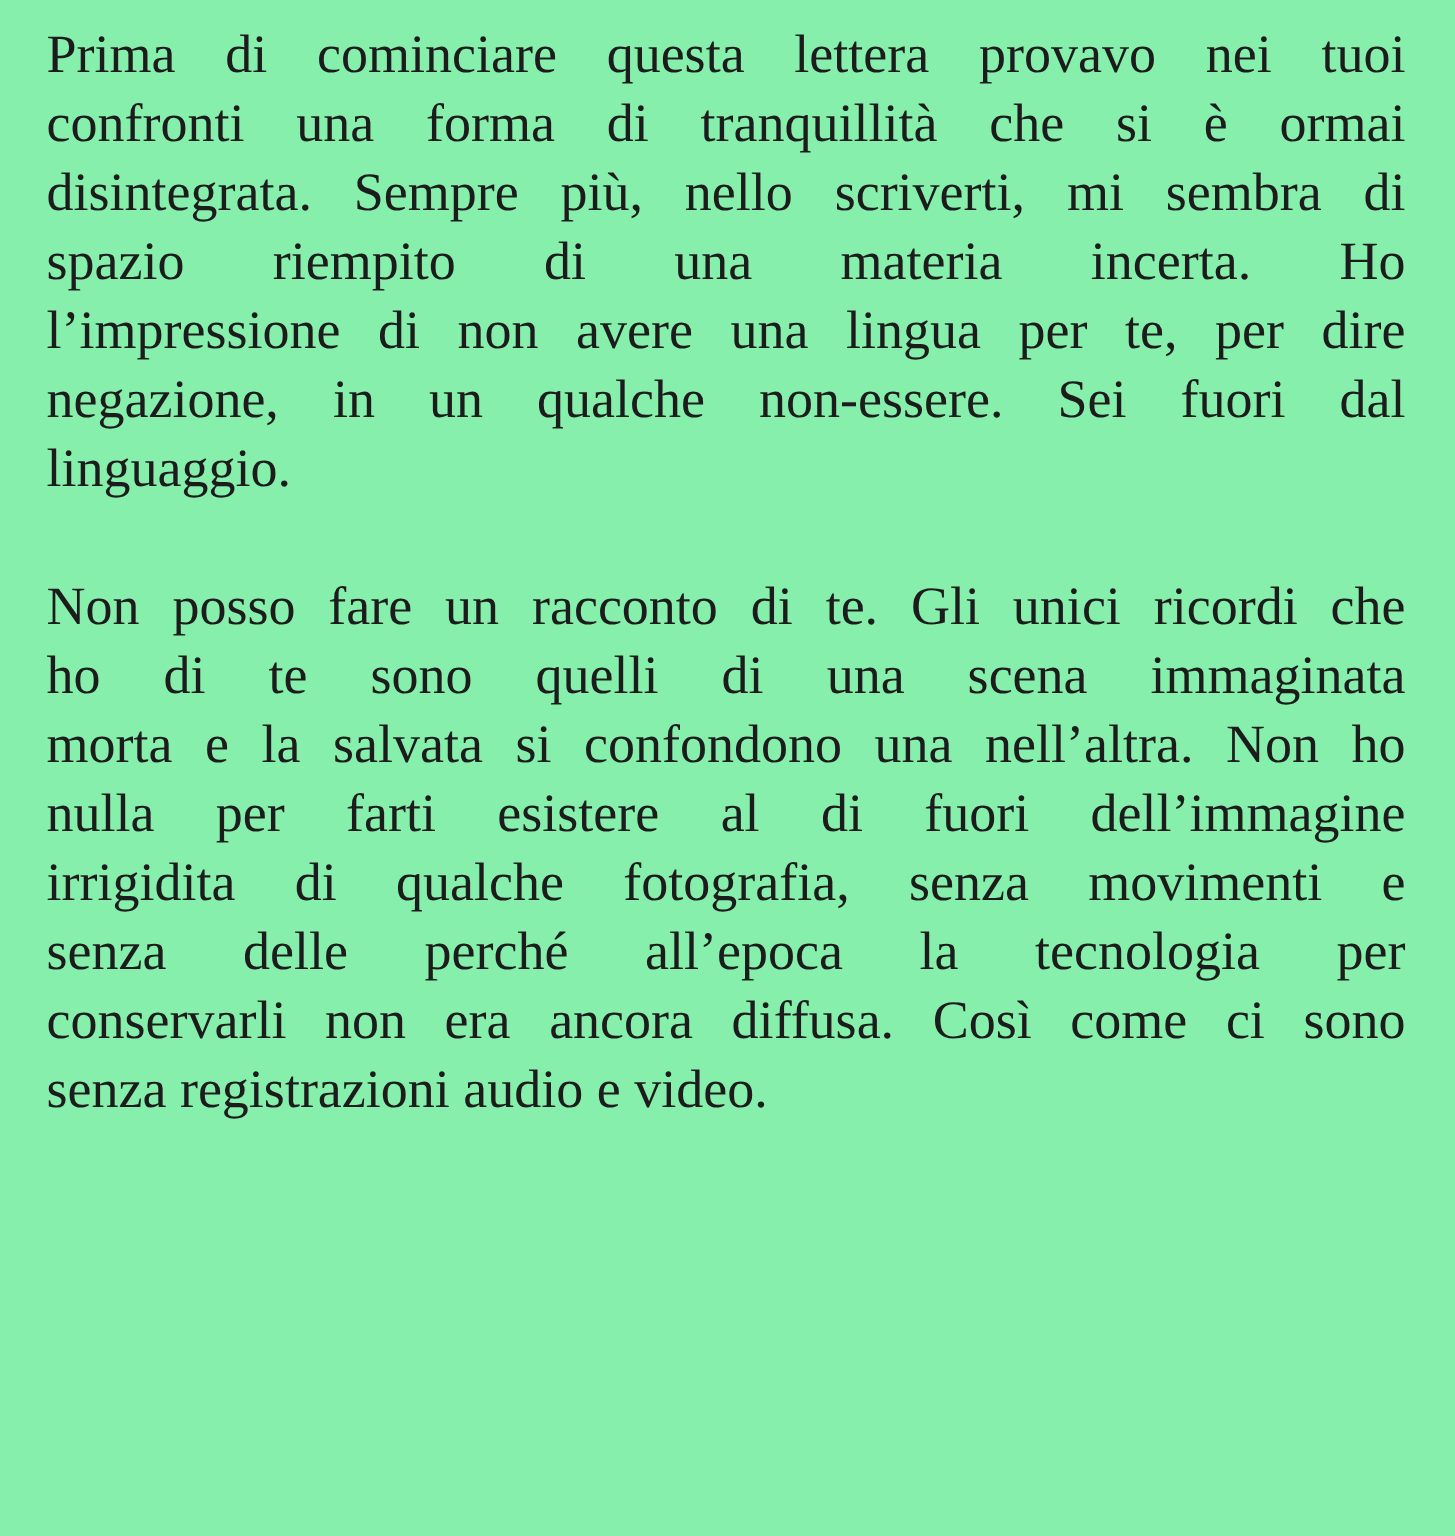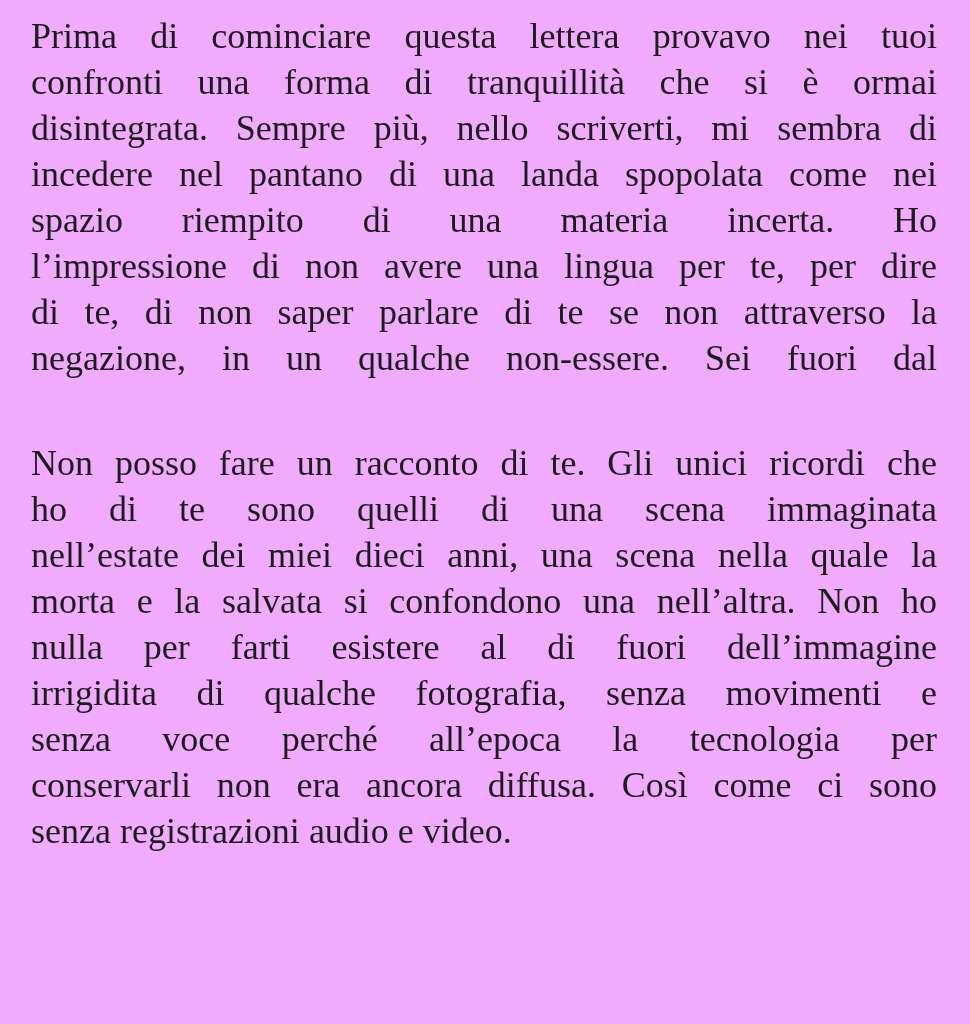--- a/index.html
+++ b/index.html
@@ -4,62 +4,60 @@
 <style>
   html, body {
     margin: 0;
     padding: 0;
     background: #ffffff;
   }
   .page {
     position: relative;
     width: 970px;
     height: 1024px;
-    background: #f0abfc;
+    background: #86efac;
     box-sizing: border-box;
     padding: 13px 33px 0 31px;
     overflow: hidden;
     font-family: "Liberation Serif", "DejaVu Serif", serif;
     font-size: 36px;
     line-height: 46px;
     color: #1c1c1c;
   }
   .paragraph {
     margin: 0;
   }
   .paragraph + .paragraph {
-    margin-top: 59px;
+    margin-top: 46px;
   }
   .line {
     text-align: justify;
     text-align-last: justify;
     white-space: normal;
   }
   .line.last {
     text-align-last: left;
   }
 </style>
 </head>
 <body>
 
 <div class="page">
   <div class="paragraph">
     <div class="line">Prima di cominciare questa lettera provavo nei tuoi</div>
     <div class="line">confronti una forma di tranquillità che si è ormai</div>
     <div class="line">disintegrata. Sempre più, nello scriverti, mi sembra di</div>
-    <div class="line">incedere nel pantano di una landa spopolata come nei</div>
     <div class="line">spazio riempito di una materia incerta. Ho</div>
     <div class="line">l’impressione di non avere una lingua per te, per dire</div>
-    <div class="line">di te, di non saper parlare di te se non attraverso la</div>
     <div class="line">negazione, in un qualche non-essere. Sei fuori dal</div>
+    <div class="line last">linguaggio.</div>
   </div>
   <div class="paragraph">
     <div class="line">Non posso fare un racconto di te. Gli unici ricordi che</div>
     <div class="line">ho di te sono quelli di una scena immaginata</div>
-    <div class="line">nell’estate dei miei dieci anni, una scena nella quale la</div>
     <div class="line">morta e la salvata si confondono una nell’altra. Non ho</div>
     <div class="line">nulla per farti esistere al di fuori dell’immagine</div>
     <div class="line">irrigidita di qualche fotografia, senza movimenti e</div>
-    <div class="line">senza voce perché all’epoca la tecnologia per</div>
+    <div class="line">senza delle perché all’epoca la tecnologia per</div>
     <div class="line">conservarli non era ancora diffusa. Così come ci sono</div>
     <div class="line last">senza registrazioni audio e video.</div>
   </div>
 </div>
 
 </body></html>

